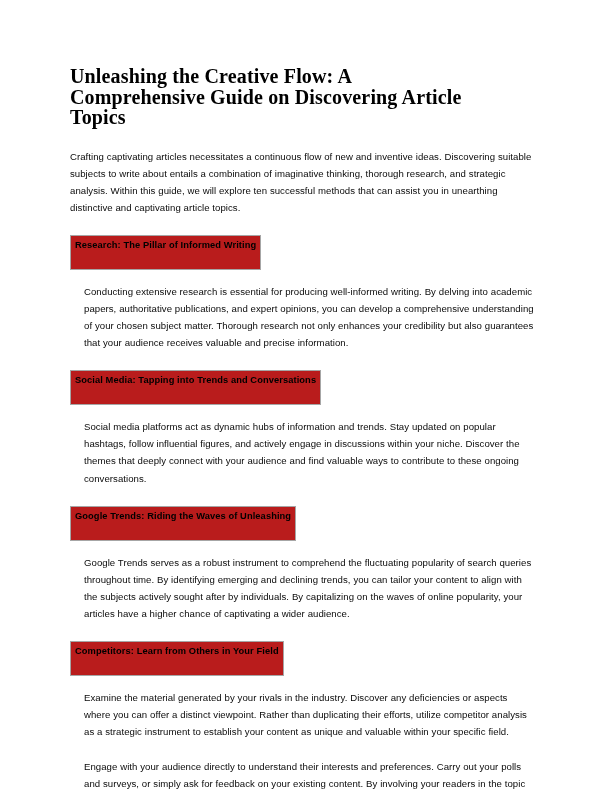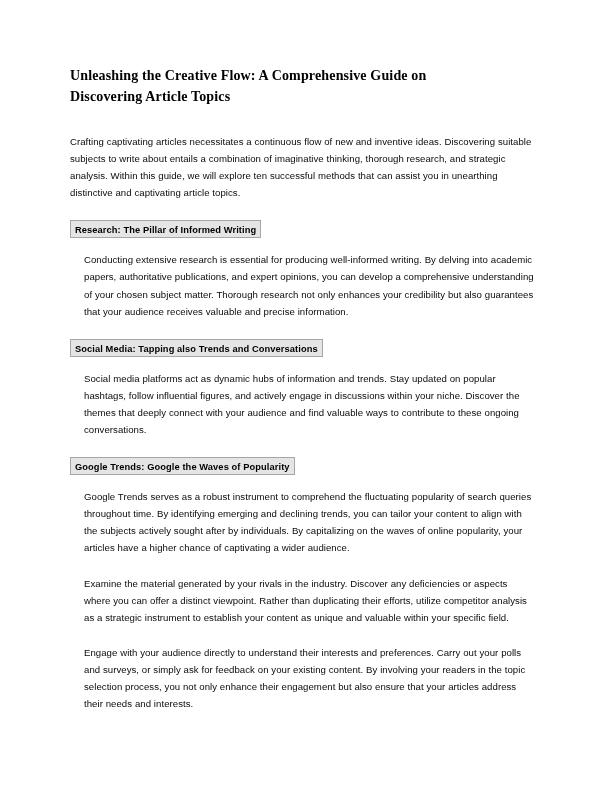--- a/index.html
+++ b/index.html
@@ -26,29 +26,29 @@
   }
   .content {
     position: absolute;
     left: 70px;
     top: 66px;
     width: 466px;
   }
   .doc-title {
     font-family: "Liberation Serif", "DejaVu Serif", serif;
     font-weight: bold;
-    font-size: 14px;
+    font-size: 20px;
     line-height: 20.5px;
     color: #000000;
     letter-spacing: 0.15px;
     margin: 0 0 0 0;
     width: 420px;
   }
   .intro-para {
-    margin-top: 26px;
+    margin-top: 20px;
   }
   p.body-text {
     font-family: "Liberation Sans", sans-serif;
     font-size: 9.6px;
     line-height: 17.1px;
     color: #0a0a0a;
     margin: 0;
     text-align: left;
     letter-spacing: 0.005em;
     word-spacing: 0.01em;
@@ -57,22 +57,22 @@
     margin-top: 18px;
   }
   .section-heading {
     display: inline-block;
     font-family: "Liberation Sans", sans-serif;
     font-weight: bold;
     font-size: 9.3px;
     line-height: 12px;
     color: #000000;
     border: 1px solid #a6a6a6;
-    padding: 3px 4px 1px 4px;
-    background: #e5e5e5;
+    padding: 3px 4px 18px 4px;
+    background: #b91c1c;
     box-sizing: border-box;
     letter-spacing: 0.01em;
     white-space: nowrap;
   }
   .section-body {
     margin-top: 13px;
     margin-left: 14px;
   }
 </style>
 </head>
@@ -88,34 +88,35 @@
     </div>
 
     <div class="section">
       <div class="section-heading">Research: The Pillar of Informed Writing</div>
       <div class="section-body">
         <p class="body-text">Conducting extensive research is essential for producing well-informed writing. By delving into academic papers, authoritative publications, and expert opinions, you can develop a comprehensive understanding of your chosen subject matter. Thorough research not only enhances your credibility but also guarantees that your audience receives valuable and precise information.</p>
       </div>
     </div>
 
     <div class="section">
-      <div class="section-heading">Social Media: Tapping also Trends and Conversations</div>
+      <div class="section-heading">Social Media: Tapping into Trends and Conversations</div>
       <div class="section-body">
         <p class="body-text">Social media platforms act as dynamic hubs of information and trends. Stay updated on popular hashtags, follow influential figures, and actively engage in discussions within your niche. Discover the themes that deeply connect with your audience and find valuable ways to contribute to these ongoing conversations.</p>
       </div>
     </div>
 
     <div class="section">
-      <div class="section-heading">Google Trends: Google the Waves of Popularity</div>
+      <div class="section-heading">Google Trends: Riding the Waves of Unleashing</div>
       <div class="section-body">
         <p class="body-text">Google Trends serves as a robust instrument to comprehend the fluctuating popularity of search queries throughout time. By identifying emerging and declining trends, you can tailor your content to align with the subjects actively sought after by individuals. By capitalizing on the waves of online popularity, your articles have a higher chance of captivating a wider audience.</p>
       </div>
     </div>
 
     <div class="section">
+      <div class="section-heading">Competitors: Learn from Others in Your Field</div>
       <div class="section-body">
         <p class="body-text">Examine the material generated by your rivals in the industry. Discover any deficiencies or aspects where you can offer a distinct viewpoint. Rather than duplicating their efforts, utilize competitor analysis as a strategic instrument to establish your content as unique and valuable within your specific field.</p>
       </div>
     </div>
 
     <div class="section">
       <div class="section-body">
         <p class="body-text">Engage with your audience directly to understand their interests and preferences. Carry out your polls and surveys, or simply ask for feedback on your existing content. By involving your readers in the topic selection process, you not only enhance their engagement but also ensure that your articles address their needs and interests.</p>
       </div>
     </div>

